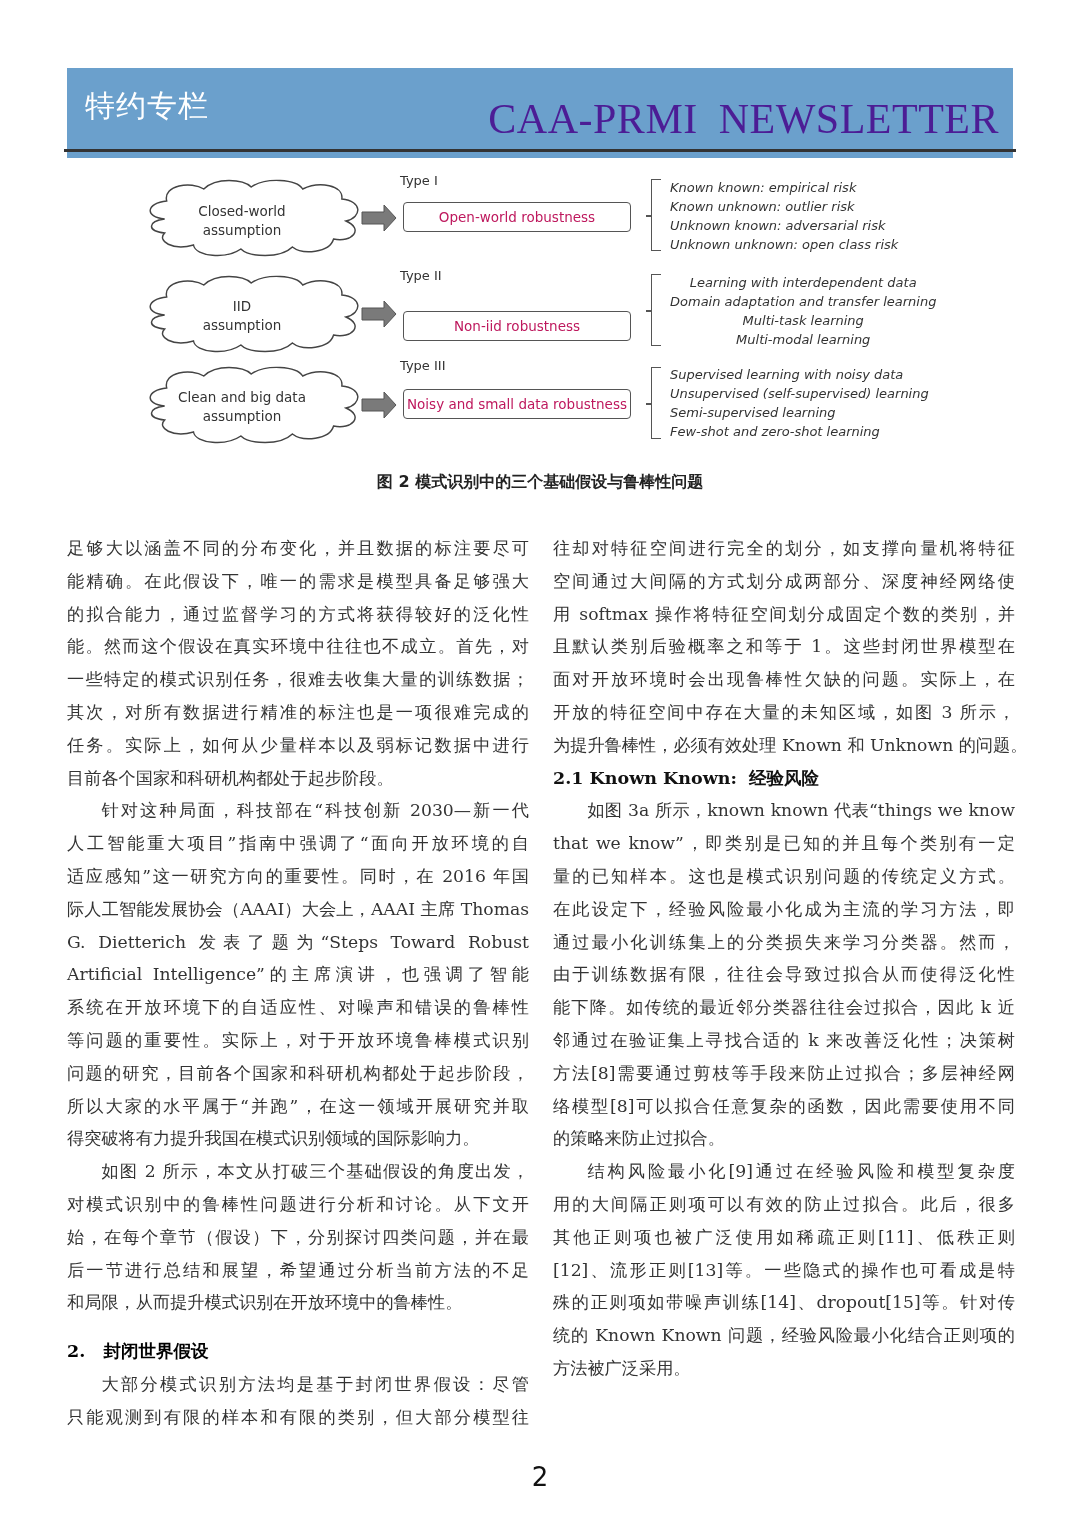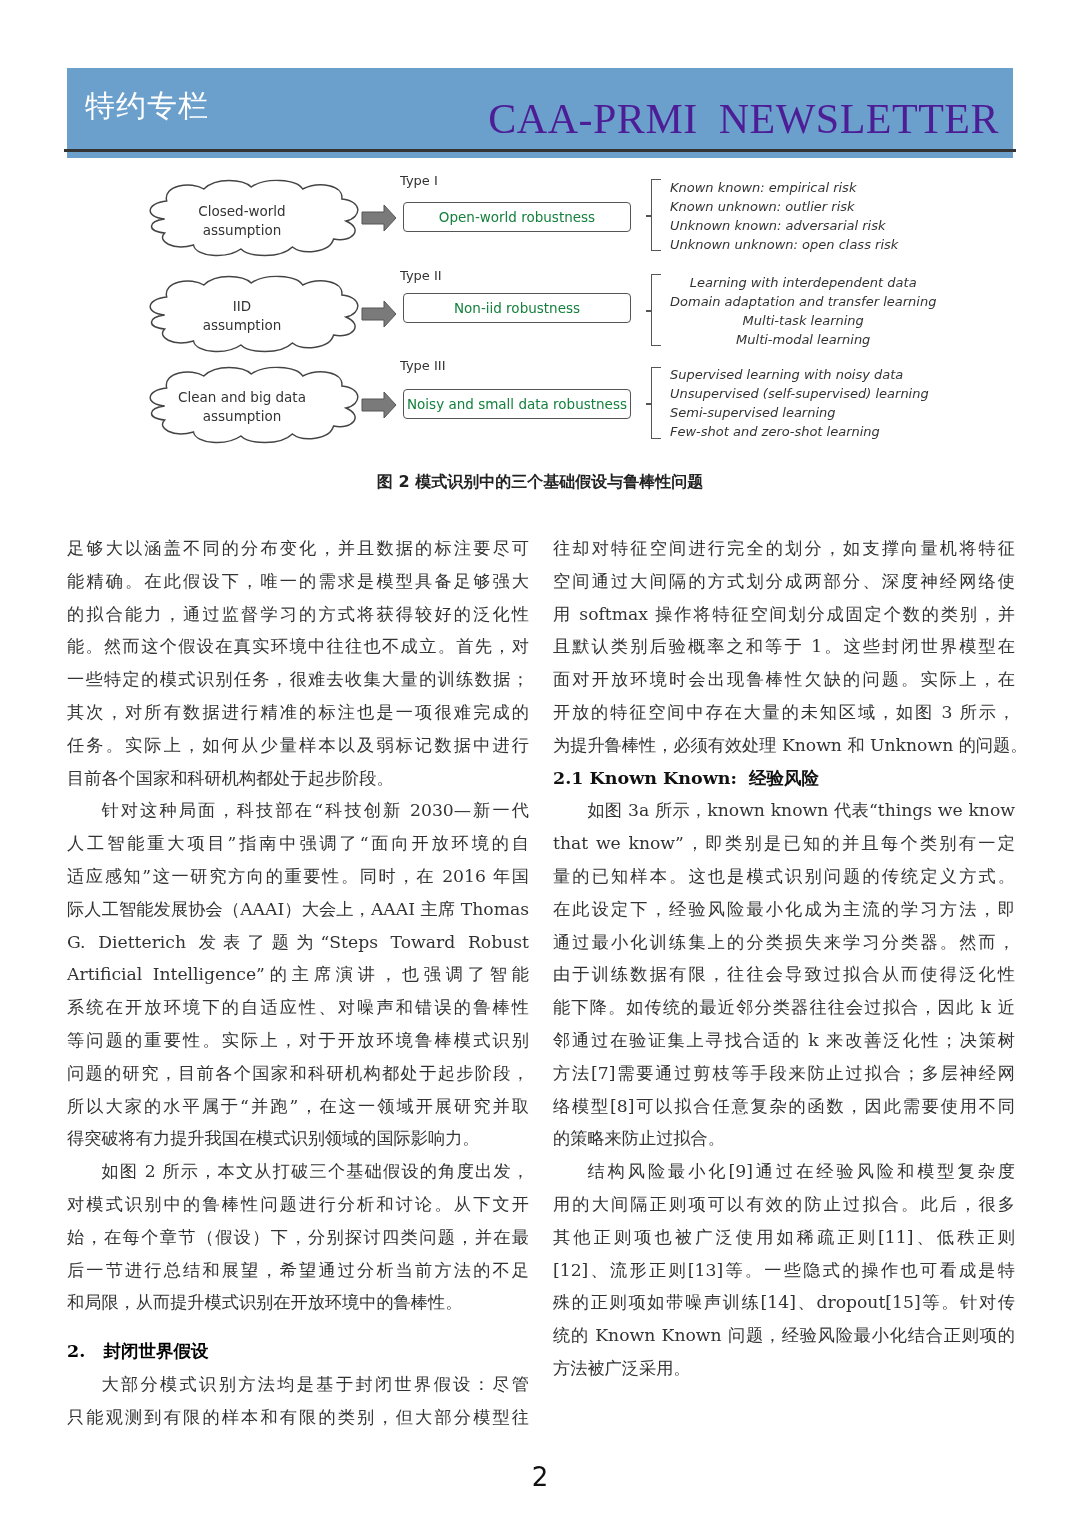--- a/index.html
+++ b/index.html
@@ -7,21 +7,21 @@
 
   .header { position: absolute; left: 67px; top: 68px; width: 946px; height: 90px; background: #6ba0cc; }
   .header-left { position: absolute; left: 18px; top: 18px; font-family: "DejaVu Serif", serif; font-size: 30px; color: #ffffff; letter-spacing: 1px; }
   .header-right { position: absolute; right: 14px; top: 27px; font-family: "Liberation Serif", serif; font-size: 42px; color: #4c1d95; letter-spacing: 0.5px; word-spacing: 10px; }
   .header-rule { position: absolute; left: 64px; top: 149px; width: 952px; height: 3px; background: #333; }
 
   .figure { position: absolute; left: 130px; top: 165px; width: 830px; height: 285px; }
   .fig-svg { position: absolute; left: 0; top: 0; }
   .cloud-label { position: absolute; width: 200px; text-align: center; font-family: "DejaVu Sans", sans-serif; font-size: 13.5px; line-height: 19px; color: #333; }
   .type-label { position: absolute; font-family: "DejaVu Sans", sans-serif; font-size: 13px; color: #333; }
-  .box { position: absolute; left: 273px; width: 228px; height: 30px; border: 1.5px solid #555; border-radius: 4px; box-sizing: border-box; display: flex; align-items: center; justify-content: center; font-family: "DejaVu Sans", sans-serif; font-size: 13.5px; color: #15803d; white-space: nowrap; }
+  .box { position: absolute; left: 273px; width: 228px; height: 30px; border: 1.5px solid #555; border-radius: 4px; box-sizing: border-box; display: flex; align-items: center; justify-content: center; font-family: "DejaVu Sans", sans-serif; font-size: 13.5px; color: #be185d; white-space: nowrap; }
   .bracket { position: absolute; left: 521px; width: 10px; border-left: 1.5px solid #555; border-top: 1.5px solid #555; border-bottom: 1.5px solid #555; box-sizing: border-box; }
   .bracket-tick { position: absolute; left: -6px; width: 5px; height: 1.5px; background: #555; top: 50%; }
   .list { position: absolute; left: 540px; font-family: "DejaVu Sans", sans-serif; font-style: italic; font-size: 13px; line-height: 19px; color: #333; white-space: nowrap; }
 
   .caption { position: absolute; left: 0; width: 1080px; top: 472px; text-align: center; font-family: "DejaVu Sans", sans-serif; font-size: 16px; font-weight: bold; color: #222; }
 
   .col { position: absolute; top: 532px; width: 462px; font-family: "DejaVu Serif", serif; font-size: 17.2px; line-height: 32.8px; color: #333; text-align: justify; }
   .col-left { left: 67px; }
   .col-right { left: 553px; }
   .col p { margin: 0; }
@@ -78,21 +78,21 @@
   <div class="cloud-label" style="left:12px; top:223px;">
     <div>Clean and big data</div>
     <div>assumption</div>
   </div>
 
   <div class="type-label" style="left:270px; top:8px;">Type I</div>
   <div class="type-label" style="left:270px; top:103px;">Type II</div>
   <div class="type-label" style="left:270px; top:193px;">Type III</div>
 
   <div class="box" style="top:37px;">Open-world robustness</div>
-  <div class="box" style="top:128px;">Non-iid robustness</div>
+  <div class="box" style="top:146px;">Non-iid robustness</div>
   <div class="box" style="top:224px;">Noisy and small data robustness</div>
 
   <div class="bracket" style="top:14px; height:72px;">
       <span class="bracket-tick"></span>
     </div>
   <div class="bracket" style="top:109px; height:72px;">
       <span class="bracket-tick"></span>
     </div>
   <div class="bracket" style="top:202px; height:72px;">
       <span class="bracket-tick"></span>
@@ -171,21 +171,21 @@
   <p class="h3" style="white-space:pre;">2.1 Known Known:  经验风险</p>
   <p>
     <span class="line indent">如图 3a 所示，known known 代表“things we know</span>
     <span class="line">that  we  know”，即类别是已知的并且每个类别有一定</span>
     <span class="line">量的已知样本。这也是模式识别问题的传统定义方式。</span>
     <span class="line">在此设定下，经验风险最小化成为主流的学习方法，即</span>
     <span class="line">通过最小化训练集上的分类损失来学习分类器。然而，</span>
     <span class="line">由于训练数据有限，往往会导致过拟合从而使得泛化性</span>
     <span class="line">能下降。如传统的最近邻分类器往往会过拟合，因此 k 近</span>
     <span class="line">邻通过在验证集上寻找合适的 k 来改善泛化性；决策树</span>
-    <span class="line">方法[7]需要通过剪枝等手段来防止过拟合；多层神经网</span>
+    <span class="line">方法[8]需要通过剪枝等手段来防止过拟合；多层神经网</span>
     <span class="line">络模型[8]可以拟合任意复杂的函数，因此需要使用不同</span>
     <span class="line last">的策略来防止过拟合。</span>
   </p>
   <p>
     <span class="line indent">结构风险最小化[9]通过在经验风险和模型复杂度</span>
     <span class="line">用的大间隔正则项可以有效的防止过拟合。此后，很多</span>
     <span class="line">其他正则项也被广泛使用如稀疏正则[11]、低秩正则</span>
     <span class="line">[12]、流形正则[13]等。一些隐式的操作也可看成是特</span>
     <span class="line">殊的正则项如带噪声训练[14]、dropout[15]等。针对传</span>
     <span class="line">统的 Known  Known 问题，经验风险最小化结合正则项的</span>

